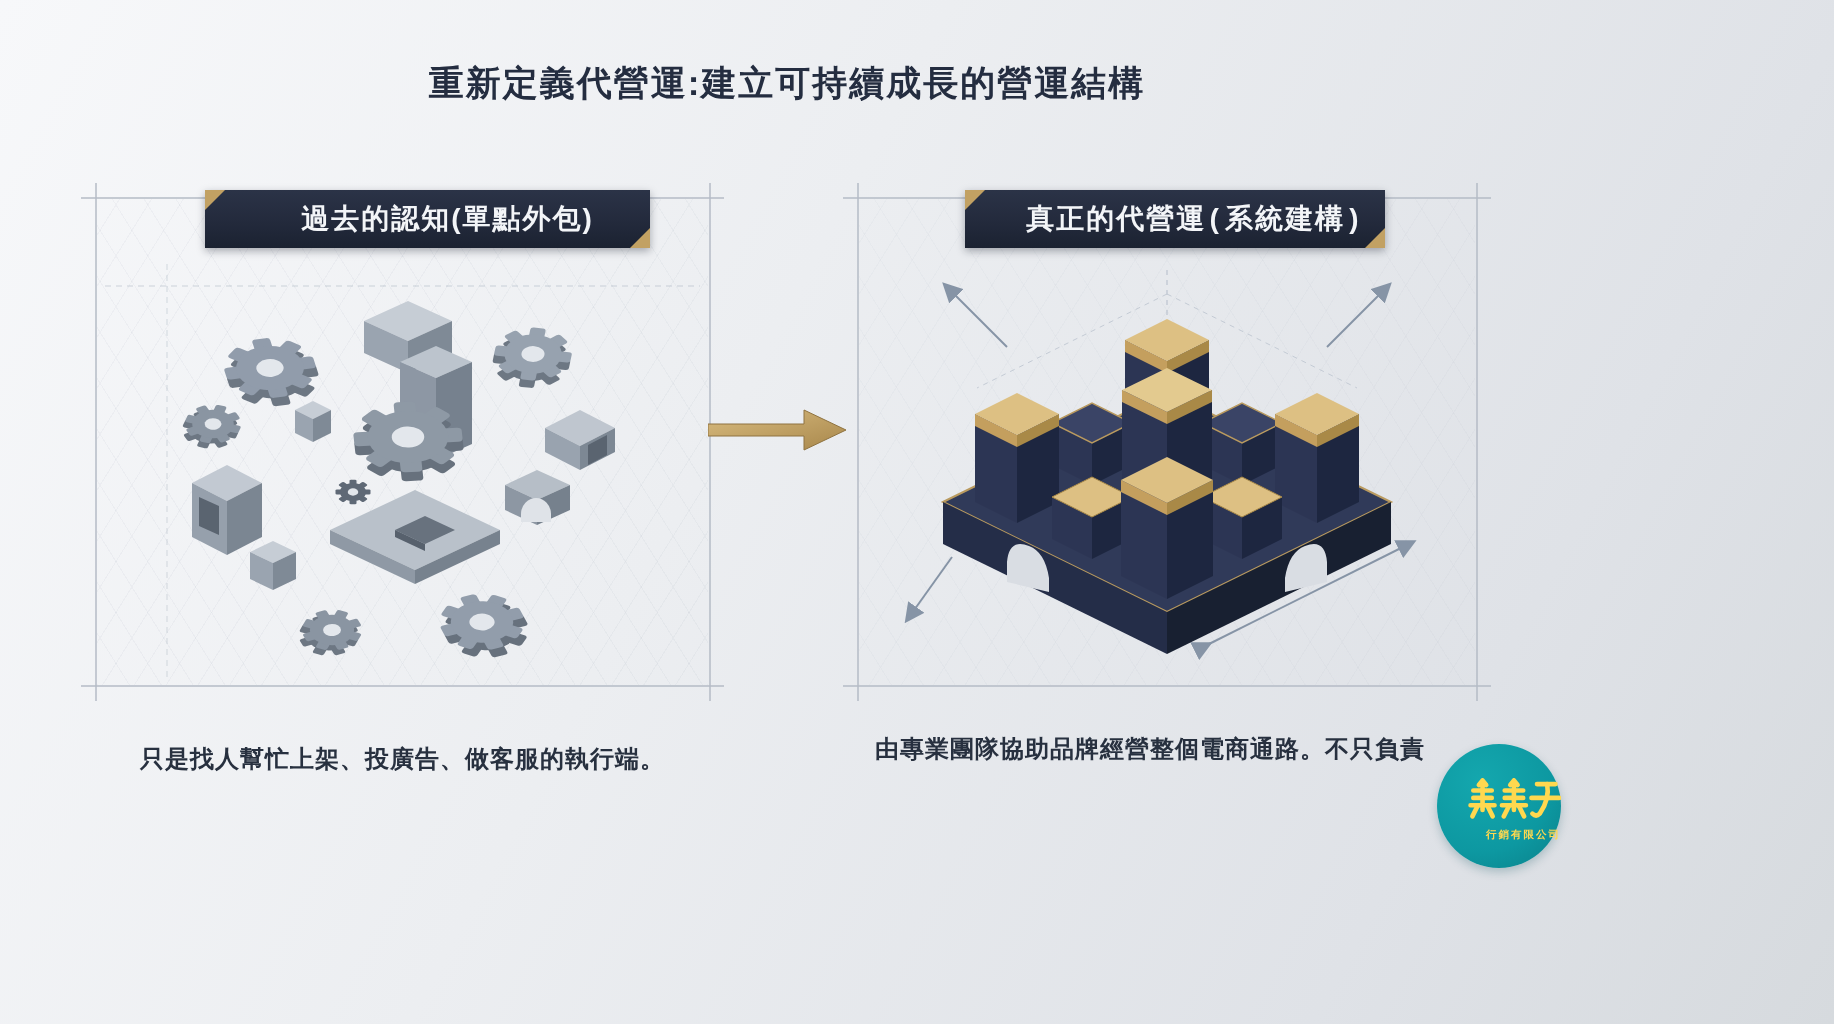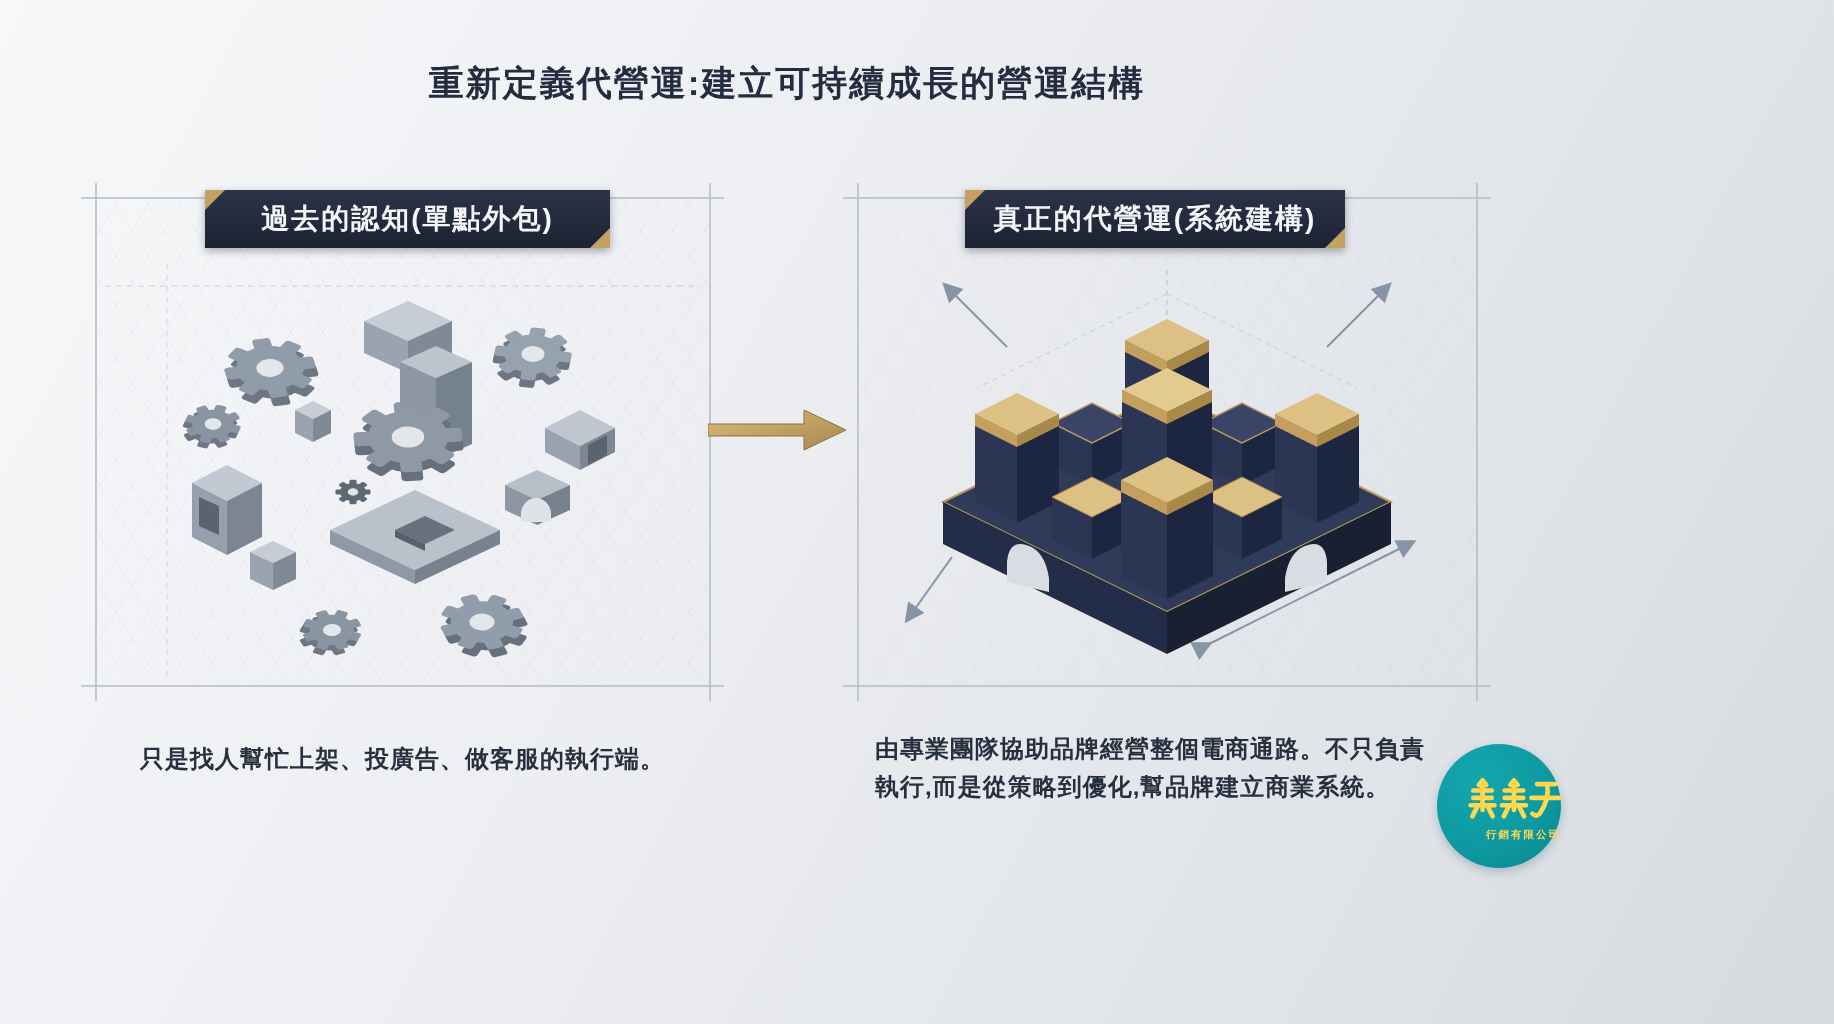--- a/index.html
+++ b/index.html
@@ -22,21 +22,21 @@
     position:absolute;
     background:
       repeating-linear-gradient(58deg ,rgba(110,125,150,0.07) 0 1px,transparent 1px 27px),
       repeating-linear-gradient(-58deg,rgba(110,125,150,0.07) 0 1px,transparent 1px 27px);
   }
   
   .banner{
     position:absolute;height:58px;
     background:linear-gradient(180deg,#2b3347 0%,#232a3c 55%,#1b2231 100%);
     box-shadow:0 3px 8px rgba(20,26,40,.35);
-    display:flex;align-items:center;justify-content:center;
+    display:flex;align-items:center;justify-content:center;padding-left:40px;
   }
   .banner::before{
     content:"";position:absolute;top:0;left:0;
     border-top:20px solid #c2a163;border-right:20px solid transparent;
   }
   .banner::after{
     content:"";position:absolute;bottom:0;right:0;
     border-bottom:20px solid #c2a163;border-left:20px solid transparent;
   }
   .banner span{
@@ -192,21 +192,21 @@
 
   <svg class="frame-svg" style="left:843px;top:183px;" width="648" height="518">
     <g stroke="#b4bbc6" stroke-width="1.5">
       <line x1="0" y1="15" x2="648" y2="15"></line>
       <line x1="0" y1="503" x2="648" y2="503"></line>
       <line x1="15" y1="0" x2="15" y2="518"></line>
       <line x1="634" y1="0" x2="634" y2="518"></line>
     </g>
   </svg>
 
-  <div class="banner" style="left:965px;top:190px;width:380px;">
+  <div class="banner" style="left:965px;top:190px;width:380px;font-family:Liberation Mono, monospace;">
     <span>真正的代營運(系統建構)</span>
   </div>
 
   <svg class="scene" style="left:857px;top:252px;" width="620" height="435" viewBox="0 0 620 435">
     <defs>
       <marker id="ah" markerWidth="10" markerHeight="10" refX="8" refY="5" orient="auto">
         <path d="M0,0 L10,5 L0,10 Z" fill="#8694a6"></path>
       </marker>
     </defs>
 
@@ -267,21 +267,20 @@
 
     <polygon points="264,228 310,251 310,347 264,324" fill="#2c3554"></polygon>
     <polygon points="356,228 310,251 310,347 356,324" fill="#1d2640"></polygon>
     <polygon points="264,228 310,251 310,263 264,240" fill="#c49f5e"></polygon>
     <polygon points="356,228 310,251 310,263 356,240" fill="#a98947"></polygon>
     <polygon points="264,228 310,205 356,228 310,251" fill="#ddc083"></polygon>
   </svg>
 
   <div class="caption" style="left:875px;top:730px;width:610px;">
     <div>由專業團隊協助品牌經營整個電商通路。不只負責</div>
-    <div>執行,而是從策略到優化,幫品牌建立商業系統。</div>
   </div>
 
   <div class="logo">
     <svg width="96" height="54" viewBox="0 0 104 52">
       <g stroke="#ffd84f" stroke-width="5" stroke-linecap="round" fill="none">
         <path d="M19,8 L15,13 M19,8 L23,13 M19,11 L19,40"></path>
         <path d="M9,19 H29 M9,27 H29 M6,35 H32"></path>
         <path d="M14,35 L8,47 M24,35 L30,47"></path>
         <path d="M53,8 L49,13 M53,8 L57,13 M53,11 L53,40"></path>
         <path d="M43,19 H63 M43,27 H63 M40,35 H66"></path>

